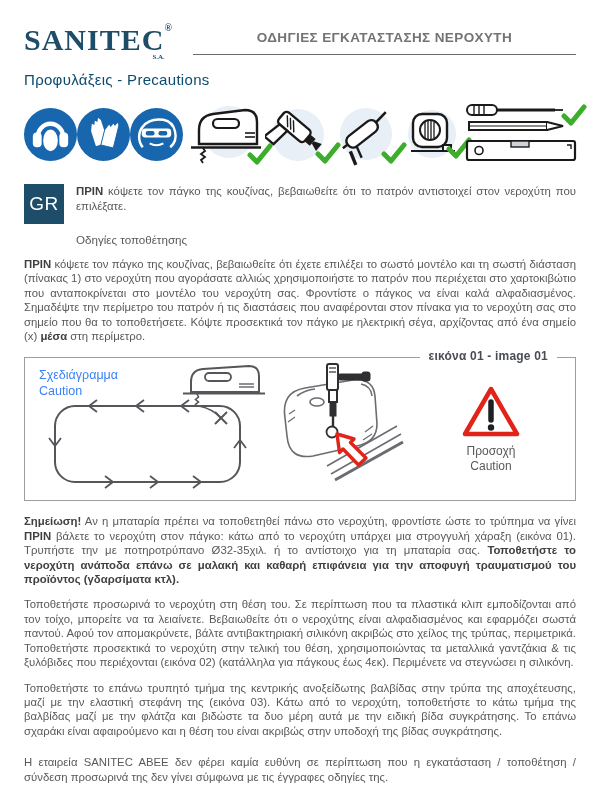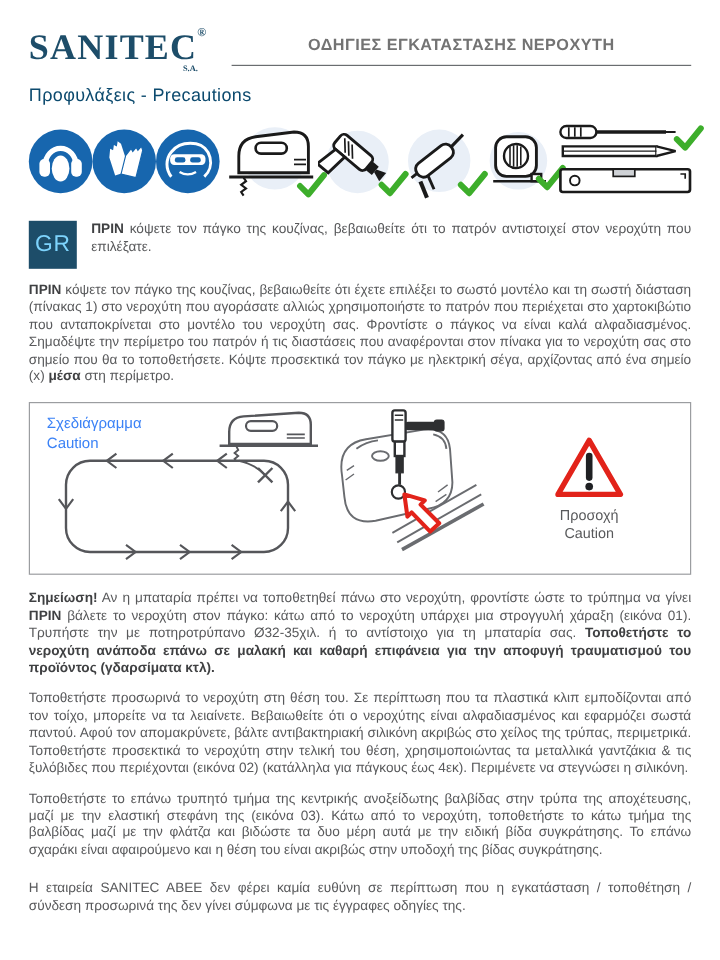--- a/index.html
+++ b/index.html
@@ -18,21 +18,21 @@
   .doc-title{color:#737373;font-weight:bold;font-size:13.5px;text-align:center;letter-spacing:.4px;}
   .header-rule{border-bottom:1.5px solid #6a6d70;margin-top:9px;}
   
   .precautions-label{font-size:15px;color:#0c4a6e;margin-top:16px;letter-spacing:.3px;}
   .icons-row{display:flex;justify-content:space-between;align-items:center;margin-top:8px;height:76px;}
   .ppe{width:53px;height:53px;border-radius:50%;background:#1766ae;flex:0 0 auto;}
   .tool{position:relative;flex:0 0 auto;}
   .check{position:absolute;}
   
   .gr-row{display:flex;margin-top:12px;}
-  .gr-box{width:40px;height:40px;background:#1d4d69;color:#7dd3fc;font-size:19px;
+  .gr-box{width:40px;height:40px;background:#1d4d69;color:#ffffff;font-size:19px;
           display:flex;align-items:center;justify-content:center;flex:0 0 auto;letter-spacing:.5px;text-align:right;}
   .gr-text{margin-left:12px;font-size:11.4px;line-height:1.3;text-align:justify;}
   .sub-heading{margin-left:52px;margin-top:9px;font-size:11.6px;}
   
   .para{font-size:11.35px;line-height:1.27;text-align:justify;margin-top:11px;}
   .para b,.gr-text b{color:#3f4042;}
   
   .figure{position:relative;border:1.5px solid #9b9da0;margin-top:14px;height:142px;}
   .diagram-label{position:absolute;left:14px;top:10px;font-size:12.5px;line-height:1.25;color:#3b82f6;}
   .fig-label{position:absolute;top:-9px;right:18px;background:#fff;padding:0 9px;
@@ -186,24 +186,26 @@
         <polyline points="3,13 10,20 23,4" fill="none" stroke="#3dae2b" stroke-width="5" stroke-linecap="round" stroke-linejoin="round"></polyline>
       </svg>
     </div>
   </div>
 
   <div class="gr-row">
     <div class="gr-box">GR</div>
     <div class="gr-text"><b>ΠΡΙΝ</b><span> κόψετε τον πάγκο της κουζίνας, βεβαιωθείτε ότι το πατρόν αντιστοιχεί στον νεροχύτη που επιλέξατε.</span></div>
   </div>
 
+  <div class="sub-heading">Οδηγίες τοποθέτησης</div>
 
   <div class="para"><b>ΠΡΙΝ</b><span> κόψετε τον πάγκο της κουζίνας, βεβαιωθείτε ότι έχετε επιλέξει το σωστό μοντέλο και τη σωστή διάσταση (πίνακας 1) στο νεροχύτη που αγοράσατε αλλιώς χρησιμοποιήστε το πατρόν που περιέχεται στο χαρτοκιβώτιο που ανταποκρίνεται στο μοντέλο του νεροχύτη σας. Φροντίστε ο πάγκος να είναι καλά αλφαδιασμένος. Σημαδέψτε την περίμετρο του πατρόν ή τις διαστάσεις που αναφέρονται στον πίνακα για το νεροχύτη σας στο σημείο που θα το τοποθετήσετε. Κόψτε προσεκτικά τον πάγκο με ηλεκτρική σέγα, αρχίζοντας από ένα σημείο (x) </span><b>μέσα</b><span> στη περίμετρο.</span></div>
 
   <div class="figure">
+    <div class="fig-label">εικόνα 01 - image 01</div>
     <div class="diagram-label">
       <div>Σχεδιάγραμμα</div>
       <div>Caution</div>
     </div>
 
     <svg class="cut-svg" width="250" height="132" viewBox="0 0 250 132">
       <g stroke="#55565a" fill="none">
         <rect x="22" y="44" width="185" height="76" rx="20" stroke-width="2"></rect>
 
         <path d="M64,38 l-8,6 8,6" stroke-width="1.8"></path>

